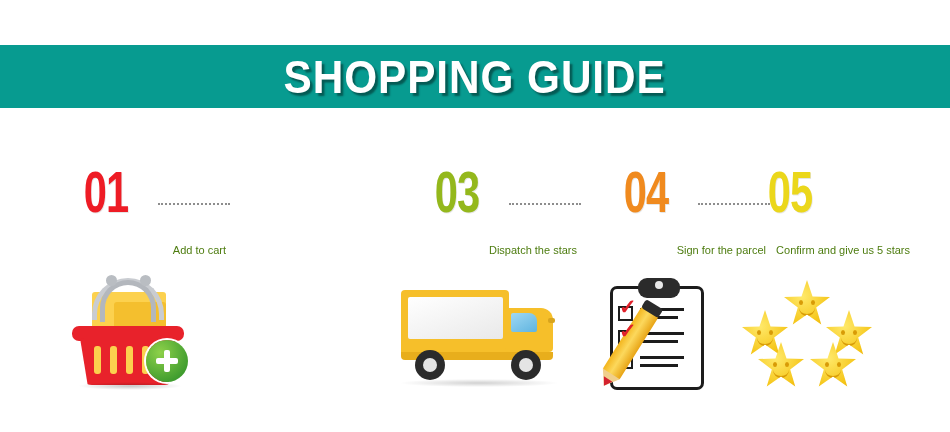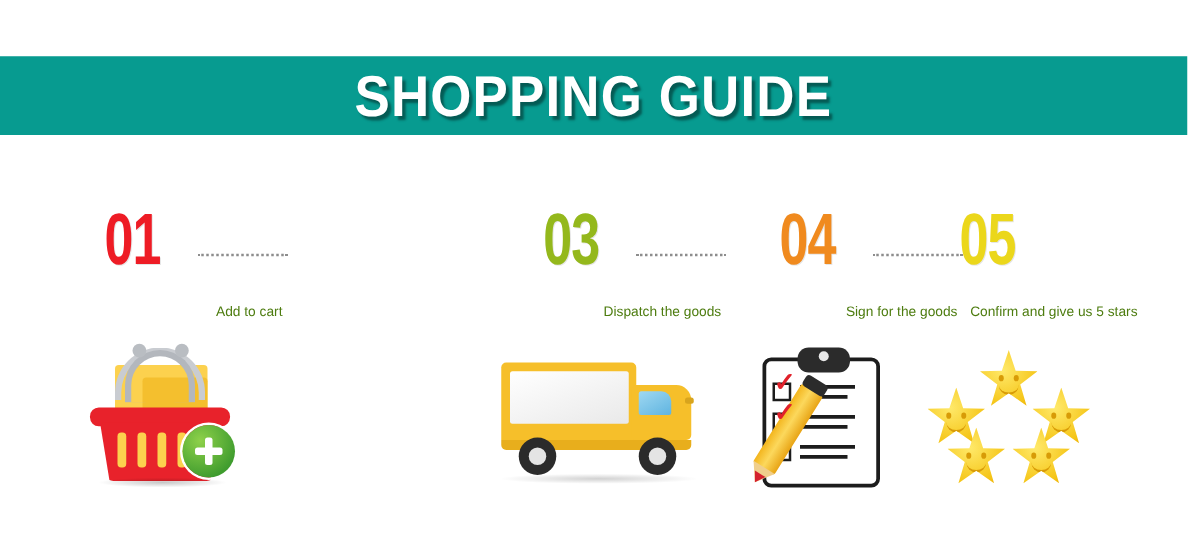--- a/index.html
+++ b/index.html
@@ -243,40 +243,40 @@
         <div class="plus-badge"></div>
         <div class="bk-shadow"></div>
       </div>
     </div>
   </div>
 
 
   <div class="step" style="left:391px;">
     <div class="step-num" style="color:#94b81c;">03</div>
     <div class="dots"></div>
-    <div class="step-label">Dispatch the goods</div>
+    <div class="step-label">Dispatch the stars</div>
     <div class="art">
       <div class="truck-wrap">
         <div class="tk-box"></div>
         <div class="tk-panel"></div>
         <div class="tk-cab"></div>
         <div class="tk-window"></div>
         <div class="tk-mirror"></div>
         <div class="tk-bumper"></div>
         <div class="tk-wheel w1"></div>
         <div class="tk-wheel w2"></div>
         <div class="tk-shadow"></div>
       </div>
     </div>
   </div>
 
   <div class="step" style="left:580px;">
     <div class="step-num" style="color:#f08a1e;">04</div>
     <div class="dots"></div>
-    <div class="step-label">Sign for the goods</div>
+    <div class="step-label">Sign for the parcel</div>
     <div class="art">
       <div class="clip-wrap">
         <div class="cb-board"></div>
         <div class="cb-clip"></div>
         <div class="cb-check c1"></div>
         <div class="cb-check c2"></div>
         <div class="cb-check c3"></div>
         <div class="cb-line" style="top:30px; width:44px;"></div>
         <div class="cb-line" style="top:38px; width:38px;"></div>
         <div class="cb-line" style="top:54px; width:44px;"></div>

